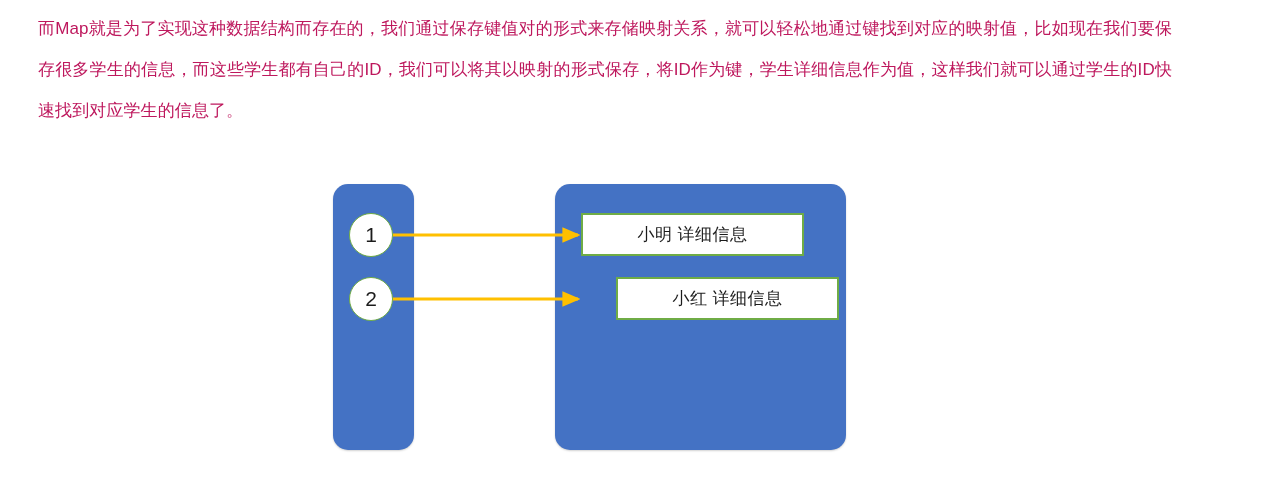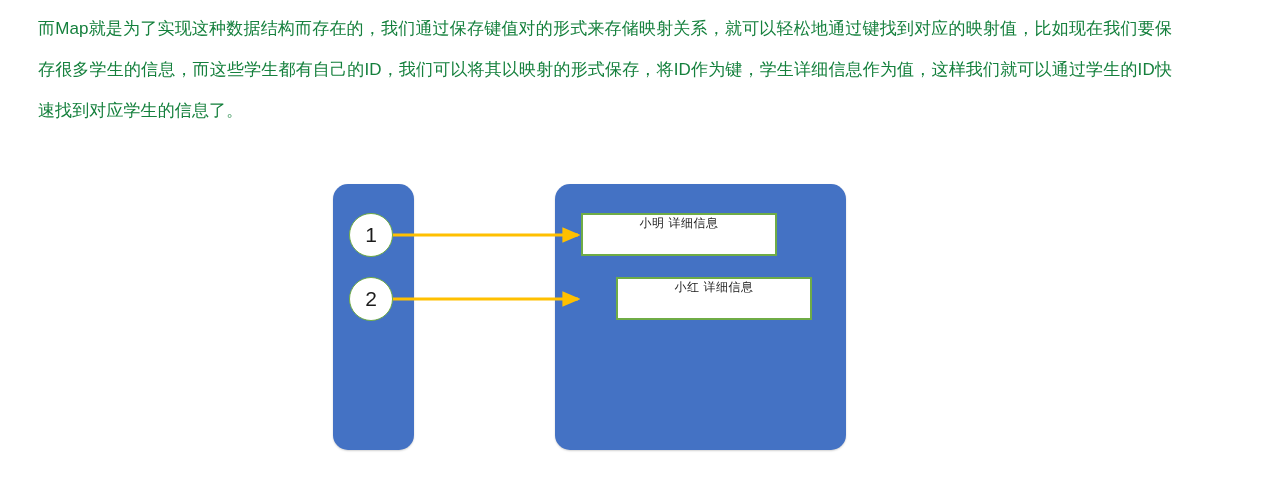--- a/index.html
+++ b/index.html
@@ -16,21 +16,21 @@
   }
 
   
   #article-text {
     position: absolute;
     left: 38px;
     top: 8px;
     width: 1134px;
     font-size: 17px;
     line-height: 41px;
-    color: #15803d;
+    color: #be185d;
     letter-spacing: 0.1px;
     text-align: justify;
     text-justify: inter-ideograph;
   }
   #article-text p {
     margin: 0;
   }
 
   
   #diagram {
@@ -74,28 +74,29 @@
     font-size: 21px;
     color: #1b1b1b;
     font-family: "Liberation Sans", "DejaVu Sans", sans-serif;
   }
   #key-node-1 { left: 349px; top: 213px; }
   #key-node-2 { left: 349px; top: 277px; }
 
   .value-box {
     position: absolute;
     left: 581px;
-    width: 196px;
+    width: 223px;
     height: 43px;
     background: #ffffff;
     border: 2px solid #6FAC46;
     box-sizing: border-box;
     display: flex;
+    align-items: center;
     justify-content: center;
-    font-size: 12px;
+    font-size: 17px;
     color: #1b1b1b;
     letter-spacing: 0.5px;
   }
   #value-box-1 { top: 213px; }
   #value-box-2 { top: 277px; margin-left: 35px; }
 
   #arrows-layer {
     position: absolute;
     left: 0;
     top: 0;

